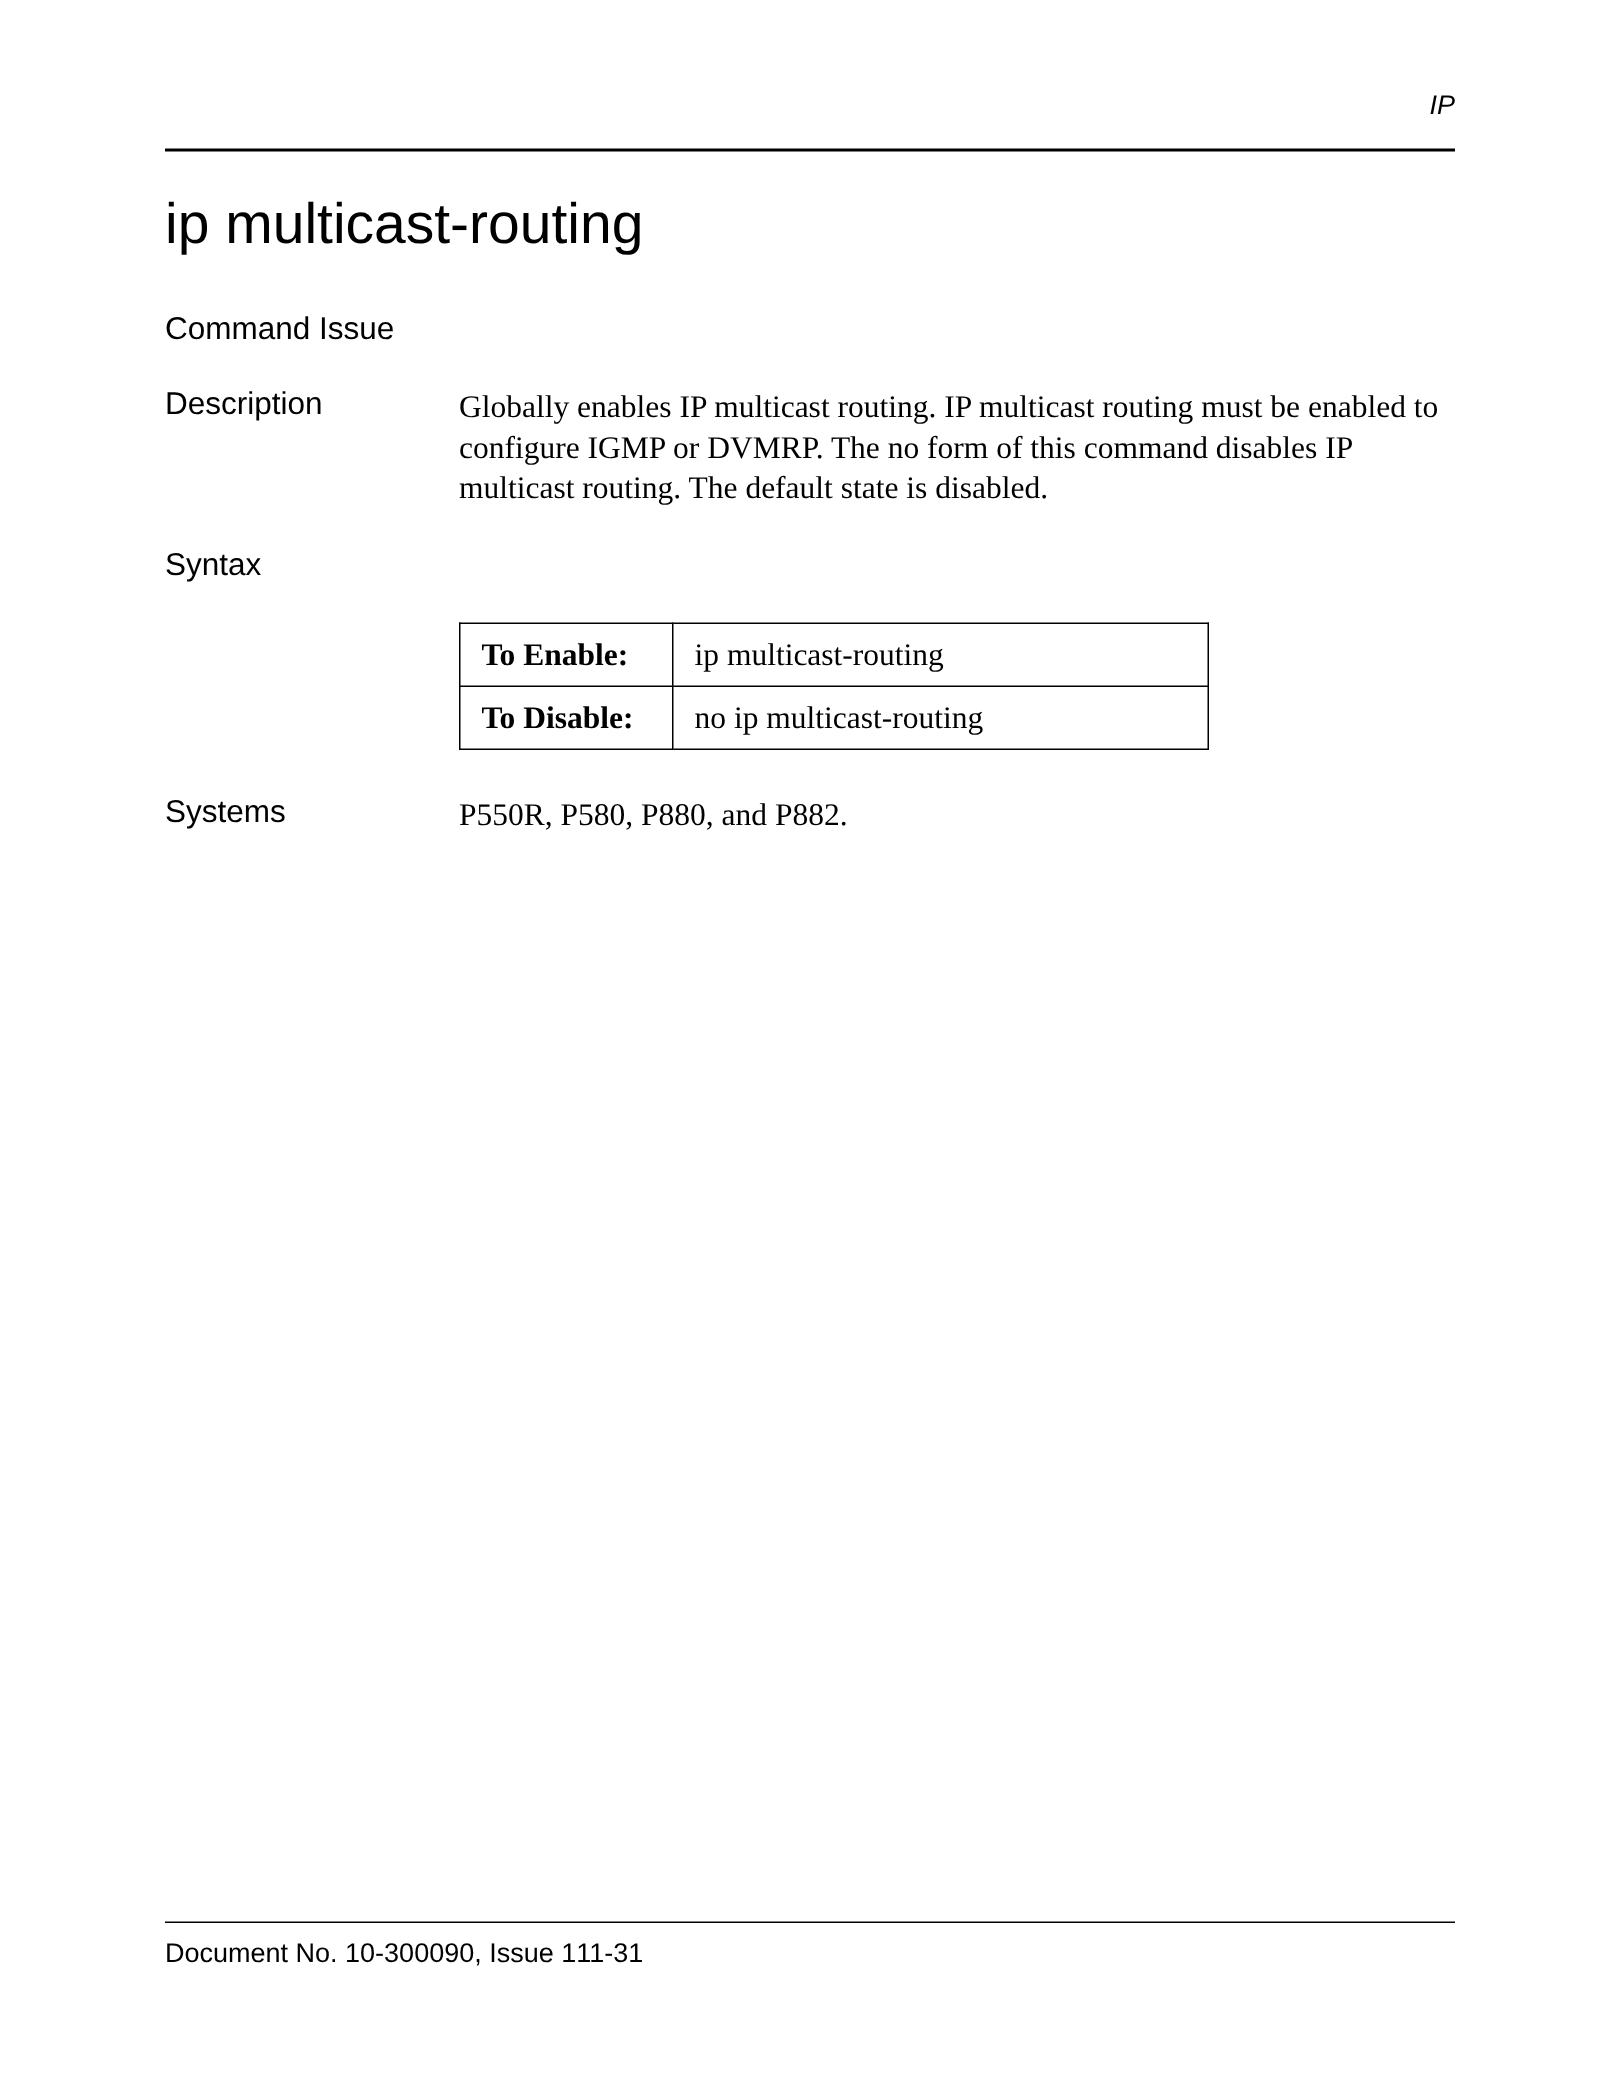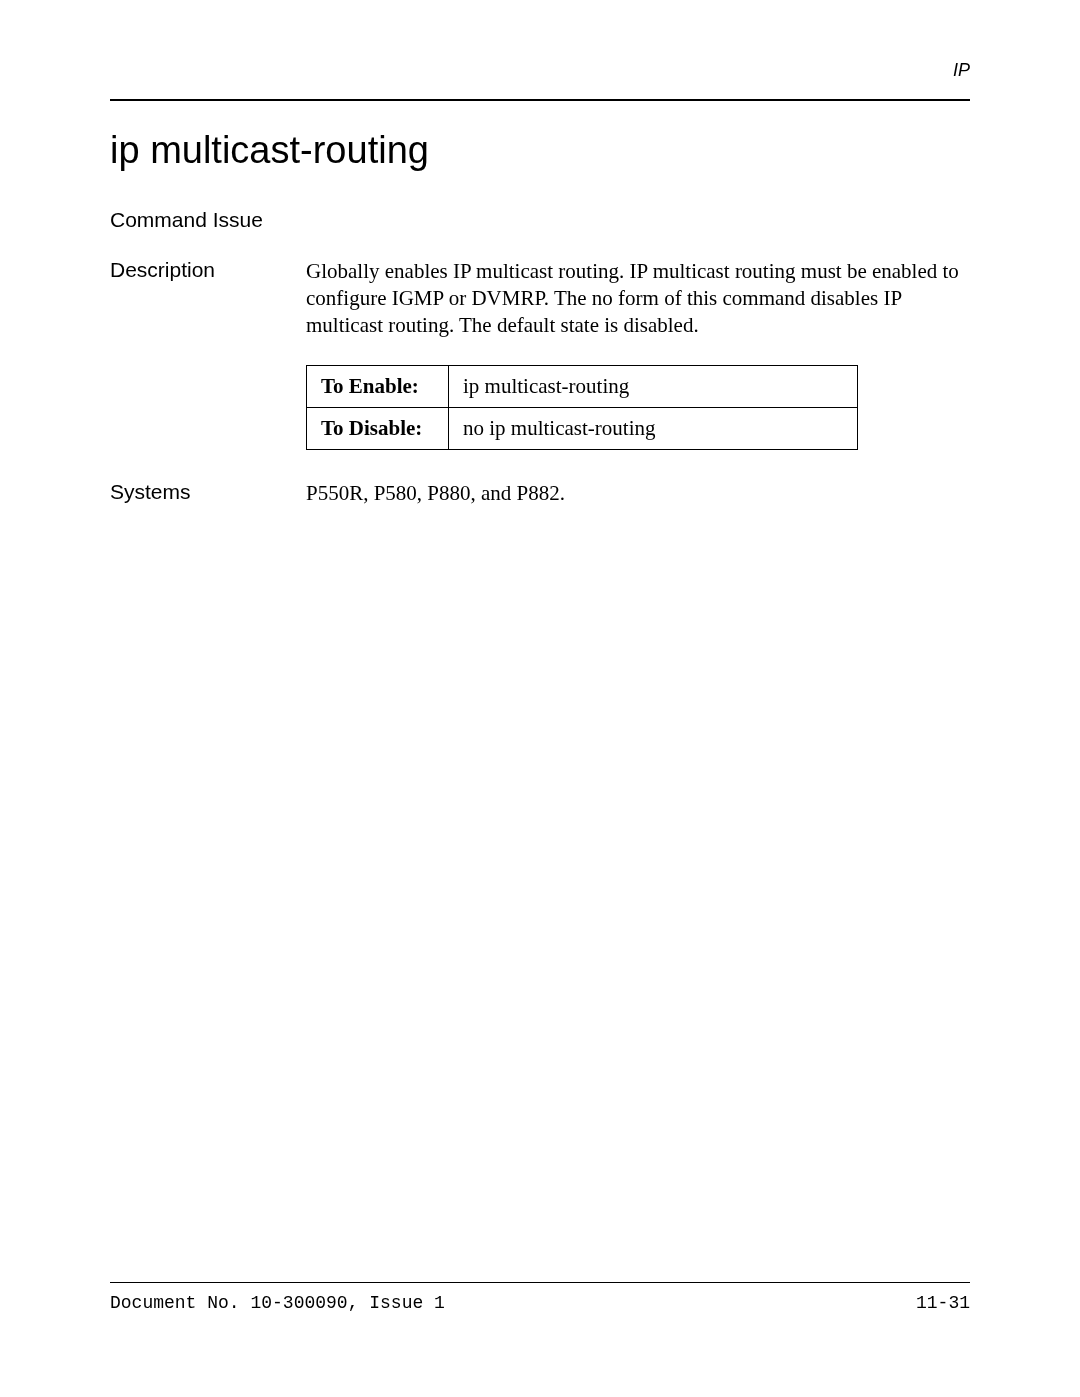--- a/index.html
+++ b/index.html
@@ -46,21 +46,21 @@
       font-size: 21px;
     }
     .value-col {
       flex: 1;
       font-family: "Times New Roman", Times, serif;
       font-size: 21px;
       line-height: 1.28;
     }
     .syntax-table {
       border-collapse: collapse;
-      width: 552px;
+      width: 500px;
       margin-top: 0;
     }
     .syntax-table td {
       border: 1.5px solid #000;
       padding: 8px 14px;
       vertical-align: middle;
     }
     .syntax-table td.th {
       width: 142px;
       font-family: "Times New Roman", Times, serif;
@@ -84,22 +84,21 @@
       left: 110px;
       right: 110px;
       bottom: 84px;
     }
     .footer-rule {
       border-top: 1.5px solid #000;
       margin-bottom: 10px;
     }
     .footer-line {
       display: flex;
-      justify-content: space-between;
-      font-family: Liberation Mono, monospace;
+      font-family: Liberation Sans, sans-serif;
       font-size: 18px;
     }
     .syntax-row .label-col { padding-top: 0; }
     .syntax-block { margin-left: 196px; margin-top: 10px; margin-bottom: 30px;}
   </style>
 </head>
 <body>
 
 <div class="page">
 
@@ -110,20 +109,24 @@
 
   <div class="row">
     <div class="label-col">Command Issue</div>
   </div>
 
   <div class="row">
     <div class="label-col">Description</div>
     <div class="value-col">Globally enables IP multicast routing. IP multicast routing must be enabled to configure IGMP or DVMRP. The no form of this command disables IP multicast routing. The default state is disabled.</div>
   </div>
 
+  <div class="row syntax-row">
+    <div class="label-col">Syntax</div>
+    <div class="value-col"></div>
+  </div>
 
   <div class="syntax-block">
     <table class="syntax-table">
       <tbody>
           <tr>
         <td class="th">To Enable:</td>
         <td class="tv">ip multicast-routing</td>
       </tr>
       <tr>
         <td class="th">To Disable:</td>

